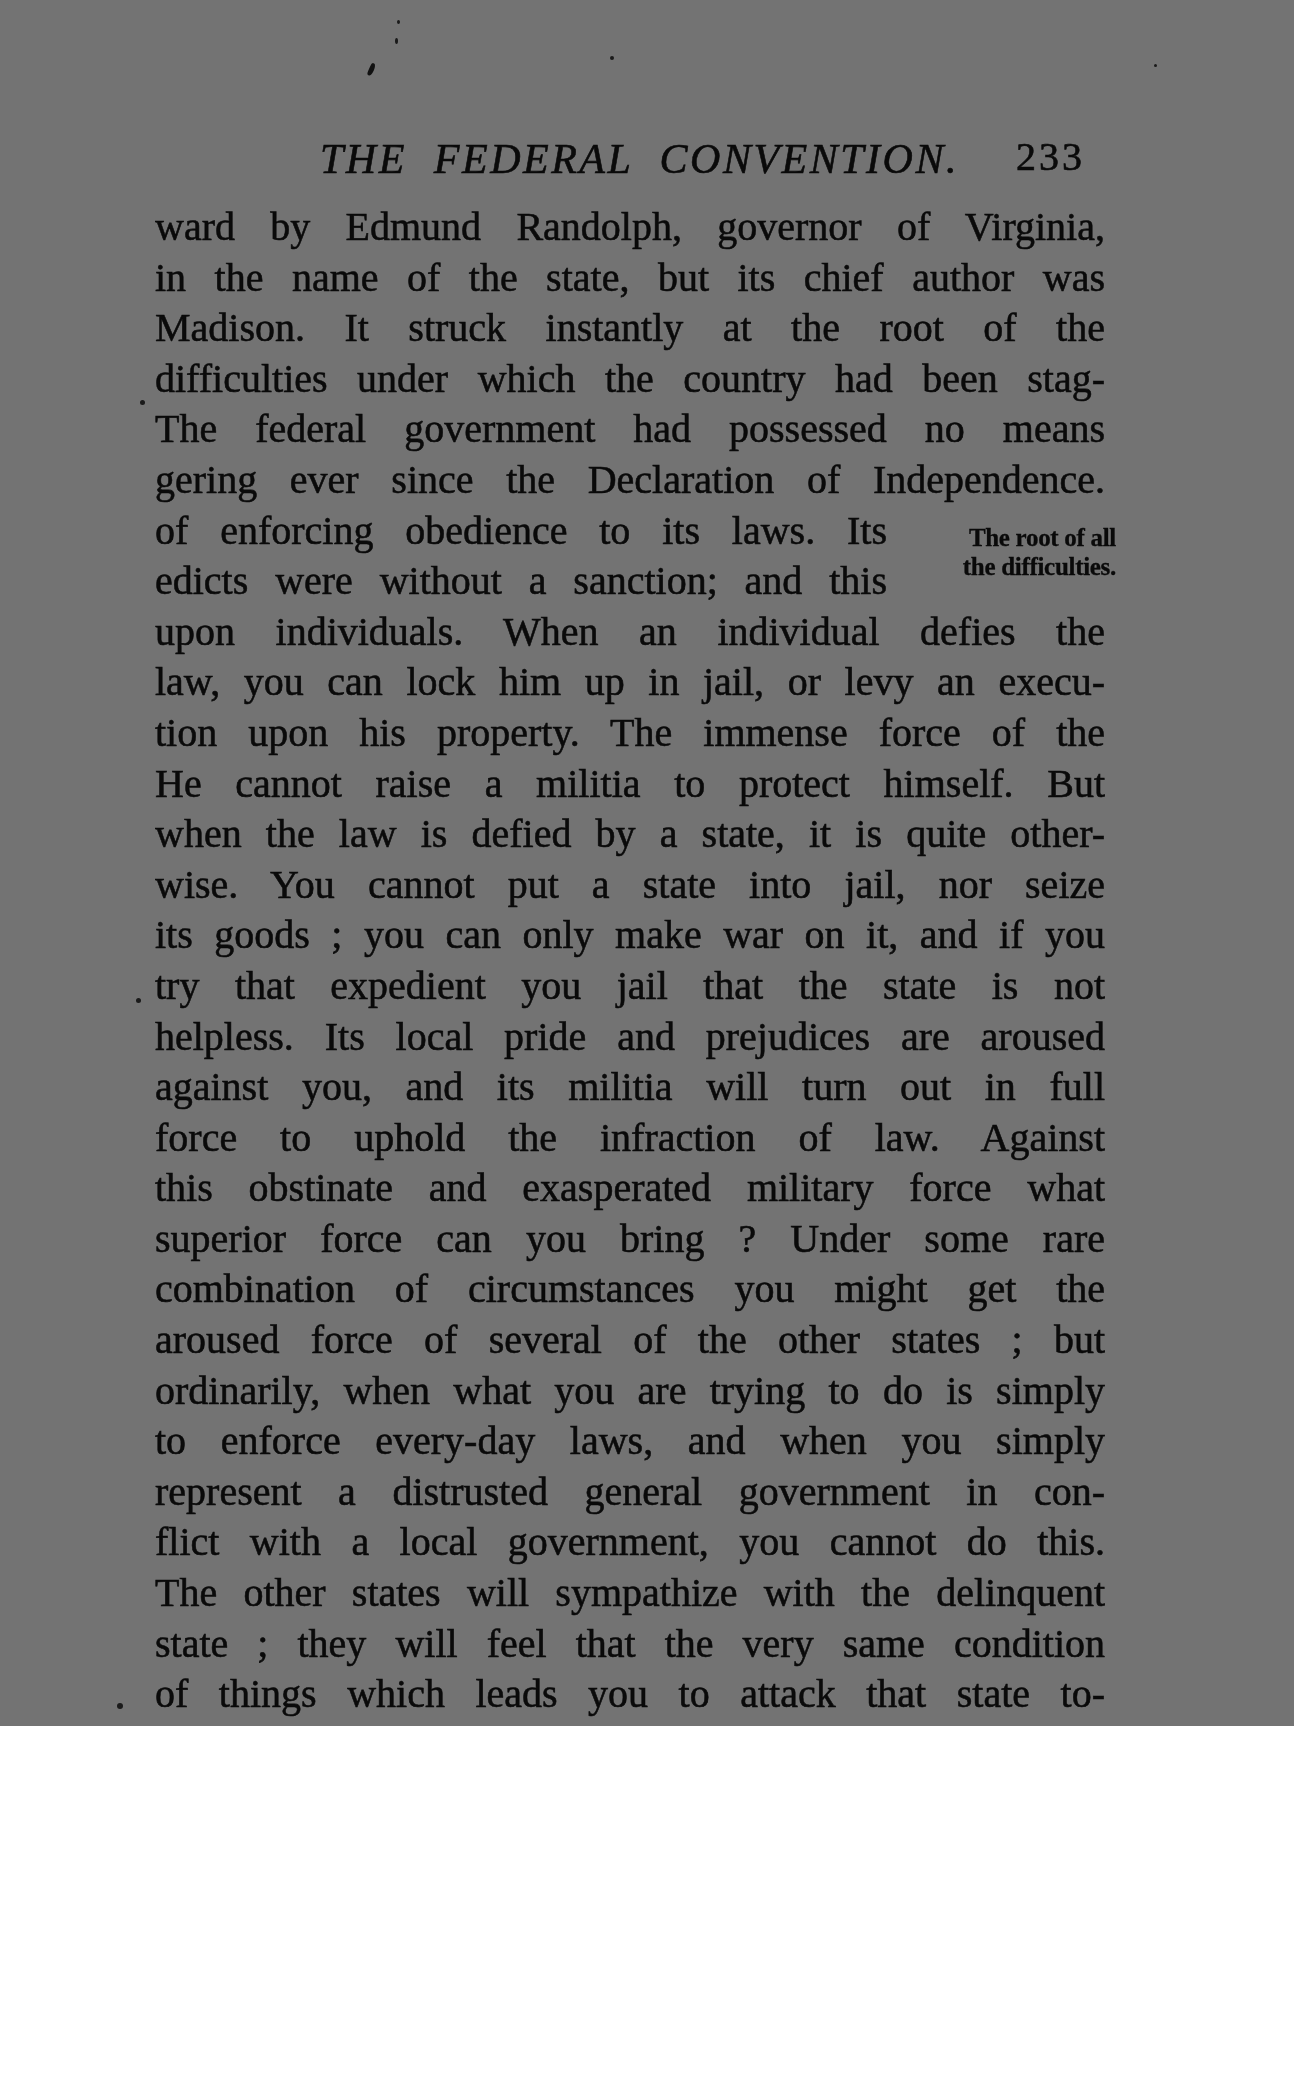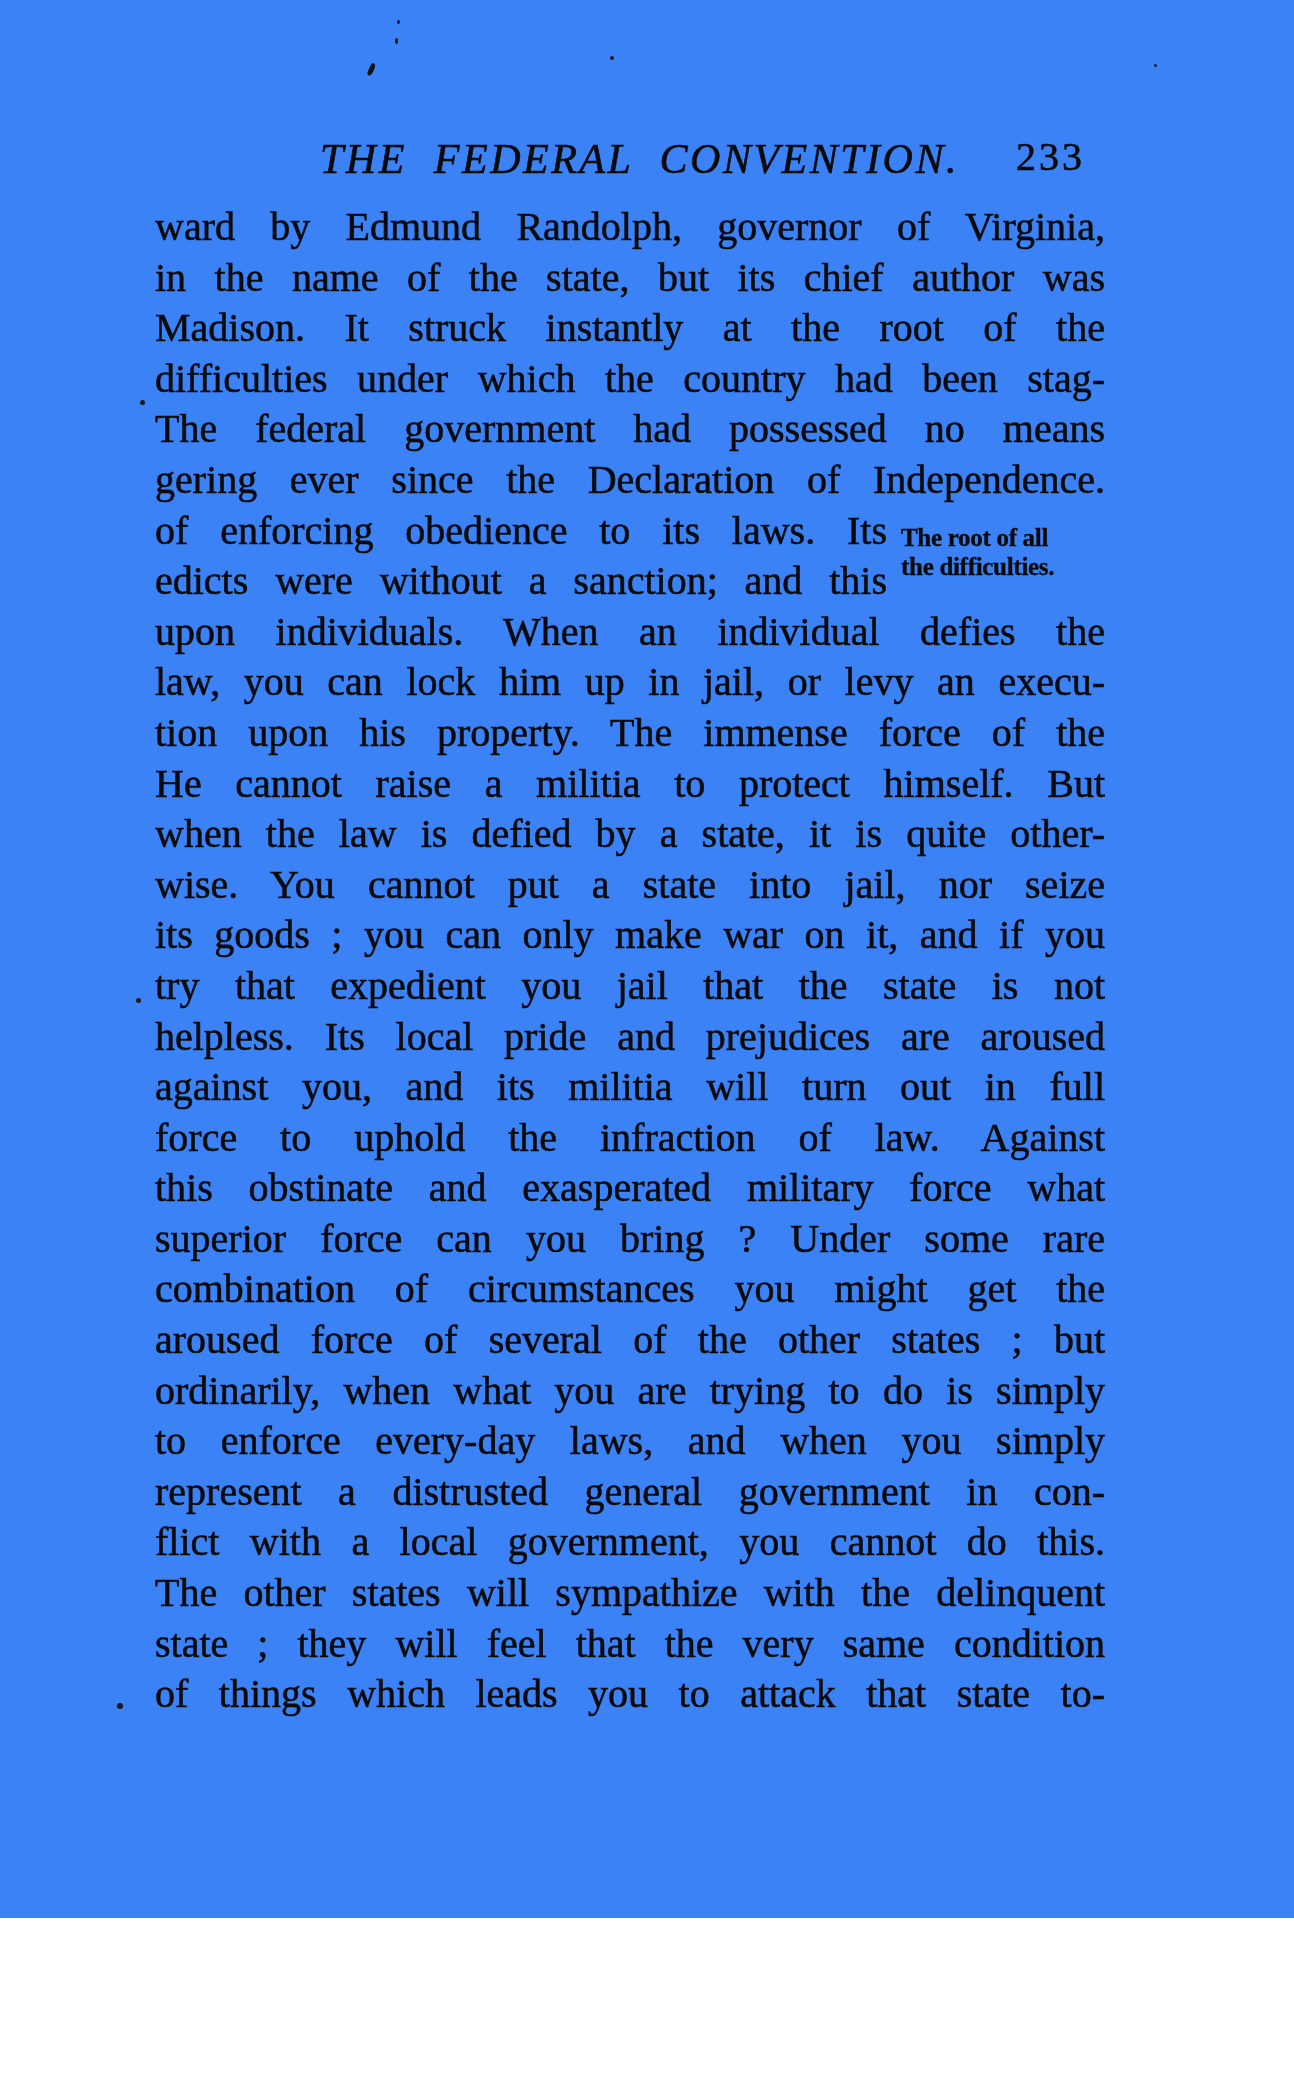--- a/index.html
+++ b/index.html
@@ -3,22 +3,22 @@
 <meta charset="utf-8">
 <style>
   html, body {
     margin: 0;
     padding: 0;
     background: #ffffff;
   }
   .page {
     position: relative;
     width: 1294px;
-    height: 1918px;
-    background: #3b82f6;
+    height: 1726px;
+    background: #737373;
     overflow: hidden;
     color: #0a0a0a;
     font-family: "Liberation Serif", "DejaVu Serif", serif;
   }
   .running-title {
     position: absolute;
     left: 320px;
     top: 135px;
     font-style: italic;
     font-size: 42px;
@@ -56,20 +56,21 @@
   }
   .sidenote {
     position: absolute;
     left: 901px;
     top: 524px;
     width: 215px;
     font-size: 25px;
     line-height: 28.5px;
     font-weight: bold;
     letter-spacing: -0.3px;
+    text-align: right;
     -webkit-text-stroke: 0.3px #0a0a0a;
   }
   .sidenote span { display: block; }
   .speck {
     position: absolute;
     background: #1a1a1a;
     border-radius: 50%;
   }
   .comma-mark {
     position: absolute;

